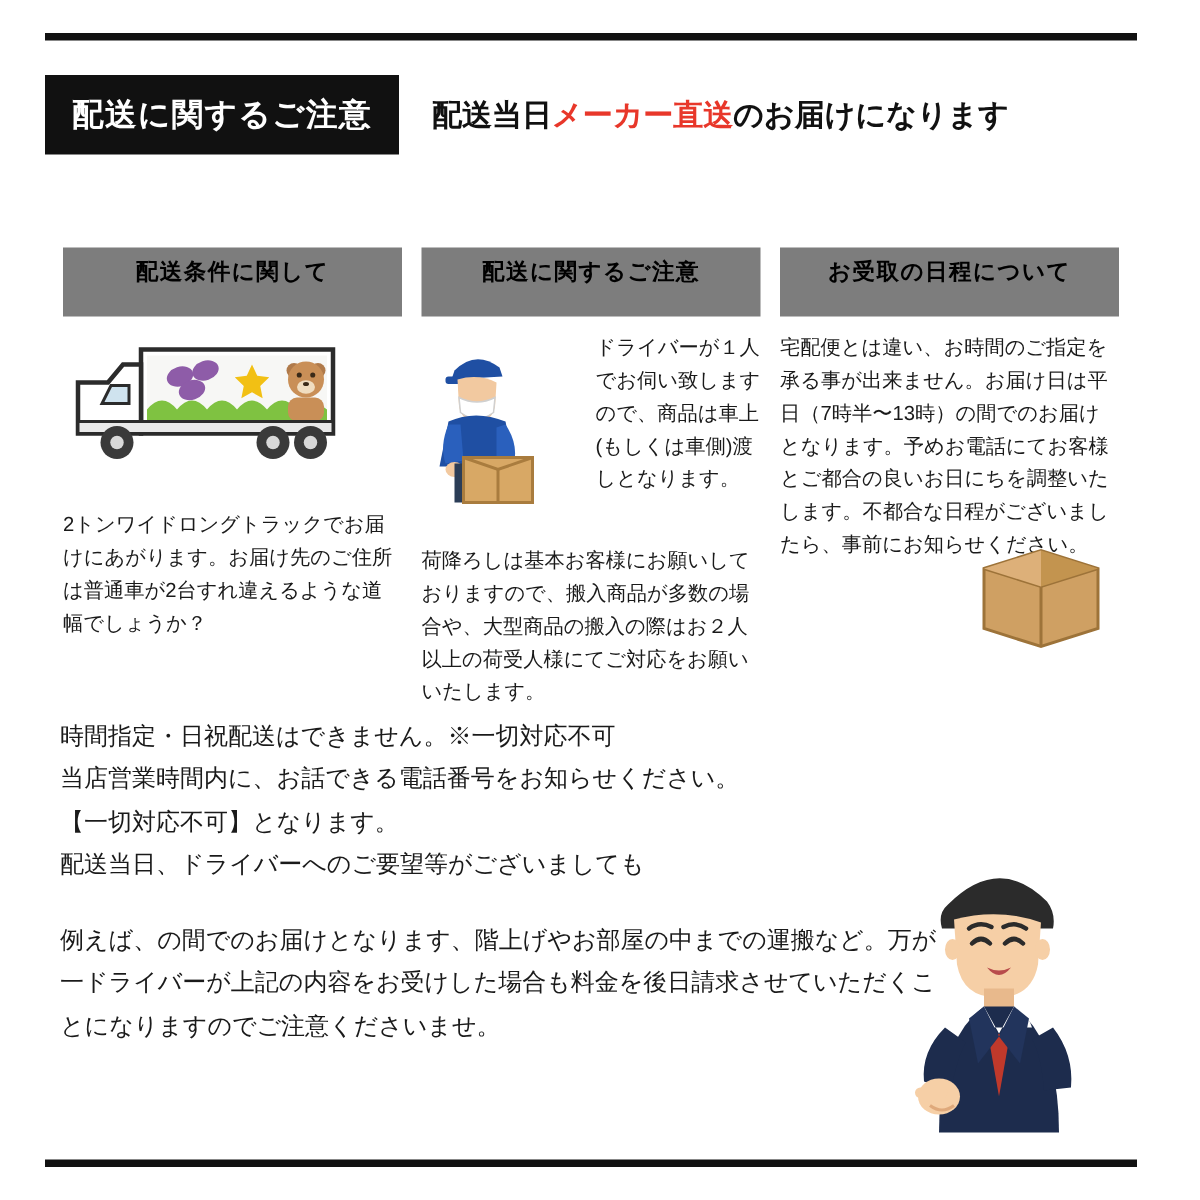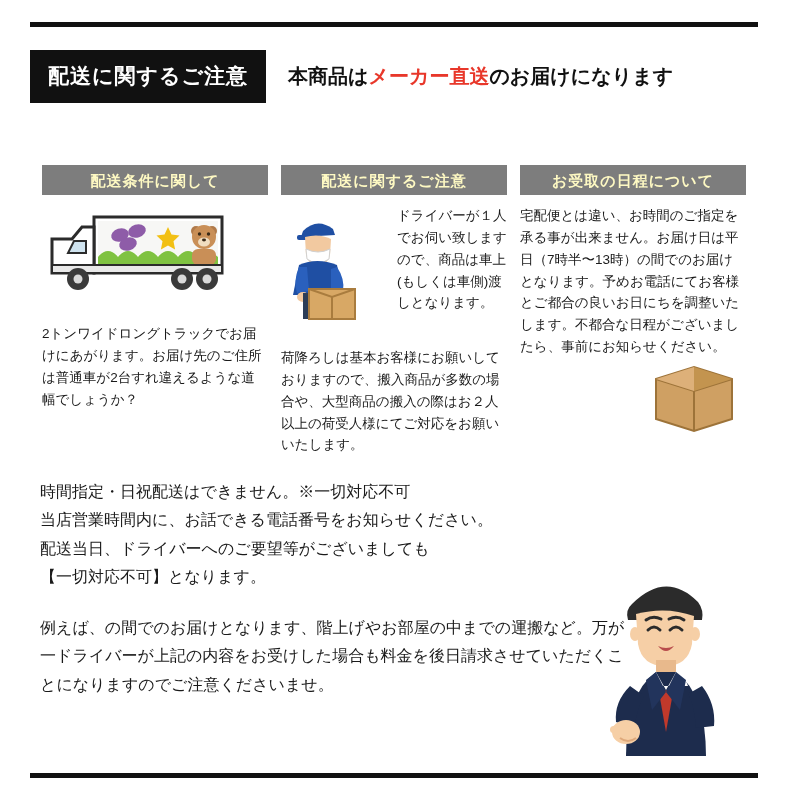--- a/index.html
+++ b/index.html
@@ -62,25 +62,25 @@
     position: absolute;
     top: 165px;
     left: 42px;
     right: 42px;
     display: flex;
     justify-content: space-between;
   }
   .col { width: 226px; position: relative; }
   .col-title {
     background: #7d7d7d;
-    color: #fef9c3;
+    color: #000000;
     font-size: 15px;
     font-weight: bold;
     text-align: center;
-    padding: 7px 4px 4px 4px;
+    padding: 7px 4px 20px 4px;
     letter-spacing: 1px;
     white-space: nowrap;
   }
   .col-body {
     margin-top: 10px;
     font-size: 13.5px;
     line-height: 1.62;
     color: #1a1a1a;
   }
   .col-figure {
@@ -109,21 +109,21 @@
 <body>
 
 <div id="page">
 
   <div class="rule-top"></div>
   <div class="rule-bottom"></div>
 
   <div class="header">
     <div class="header-badge">配送に関するご注意</div>
     <div class="header-title">
-      <span>本商品は</span><span class="hl">メーカー直送</span><span>のお届けになります</span>
+      <span>配送当日</span><span class="hl">メーカー直送</span><span>のお届けになります</span>
     </div>
   </div>
 
   <div class="cols">
 
     <div class="col">
       <div class="col-title">配送条件に関して</div>
       <div class="col-figure">
         <svg width="220" height="118" viewBox="0 0 220 118">
 
@@ -215,22 +215,22 @@
           <path d="M10 26 L48 14 L48 38 Z" fill="#ddb079"></path>
           <path d="M48 14 L86 26 L48 38 Z" fill="#c3944f"></path>
         </svg>
       </div>
     </div>
   </div>
 
   <div class="lower">
     <div>時間指定・日祝配送はできません。※一切対応不可</div>
     <div>当店営業時間内に、お話できる電話番号をお知らせください。</div>
+    <div>【一切対応不可】となります。</div>
     <div>配送当日、ドライバーへのご要望等がございましても</div>
-    <div>【一切対応不可】となります。</div>
     <div class="para2">例えば、の間でのお届けとなります、階上げやお部屋の中までの運搬など。万が一ドライバーが上記の内容をお受けした場合も料金を後日請求させていただくことになりますのでご注意くださいませ。</div>
   </div>
 
   <div class="man-wrap">
     <svg width="160" height="200" viewBox="0 0 160 200">
 
       <path d="M42 44 q34 -34 66 -2 q6 8 4 18 l-74 0 q-3 -10 4 -16 z" fill="#2b2b2b"></path>
 
       <path d="M46 54 q30 -8 58 2 l-2 28 q-4 22 -27 22 q-23 0 -27 -22 z" fill="#f6cfa6"></path>
 

